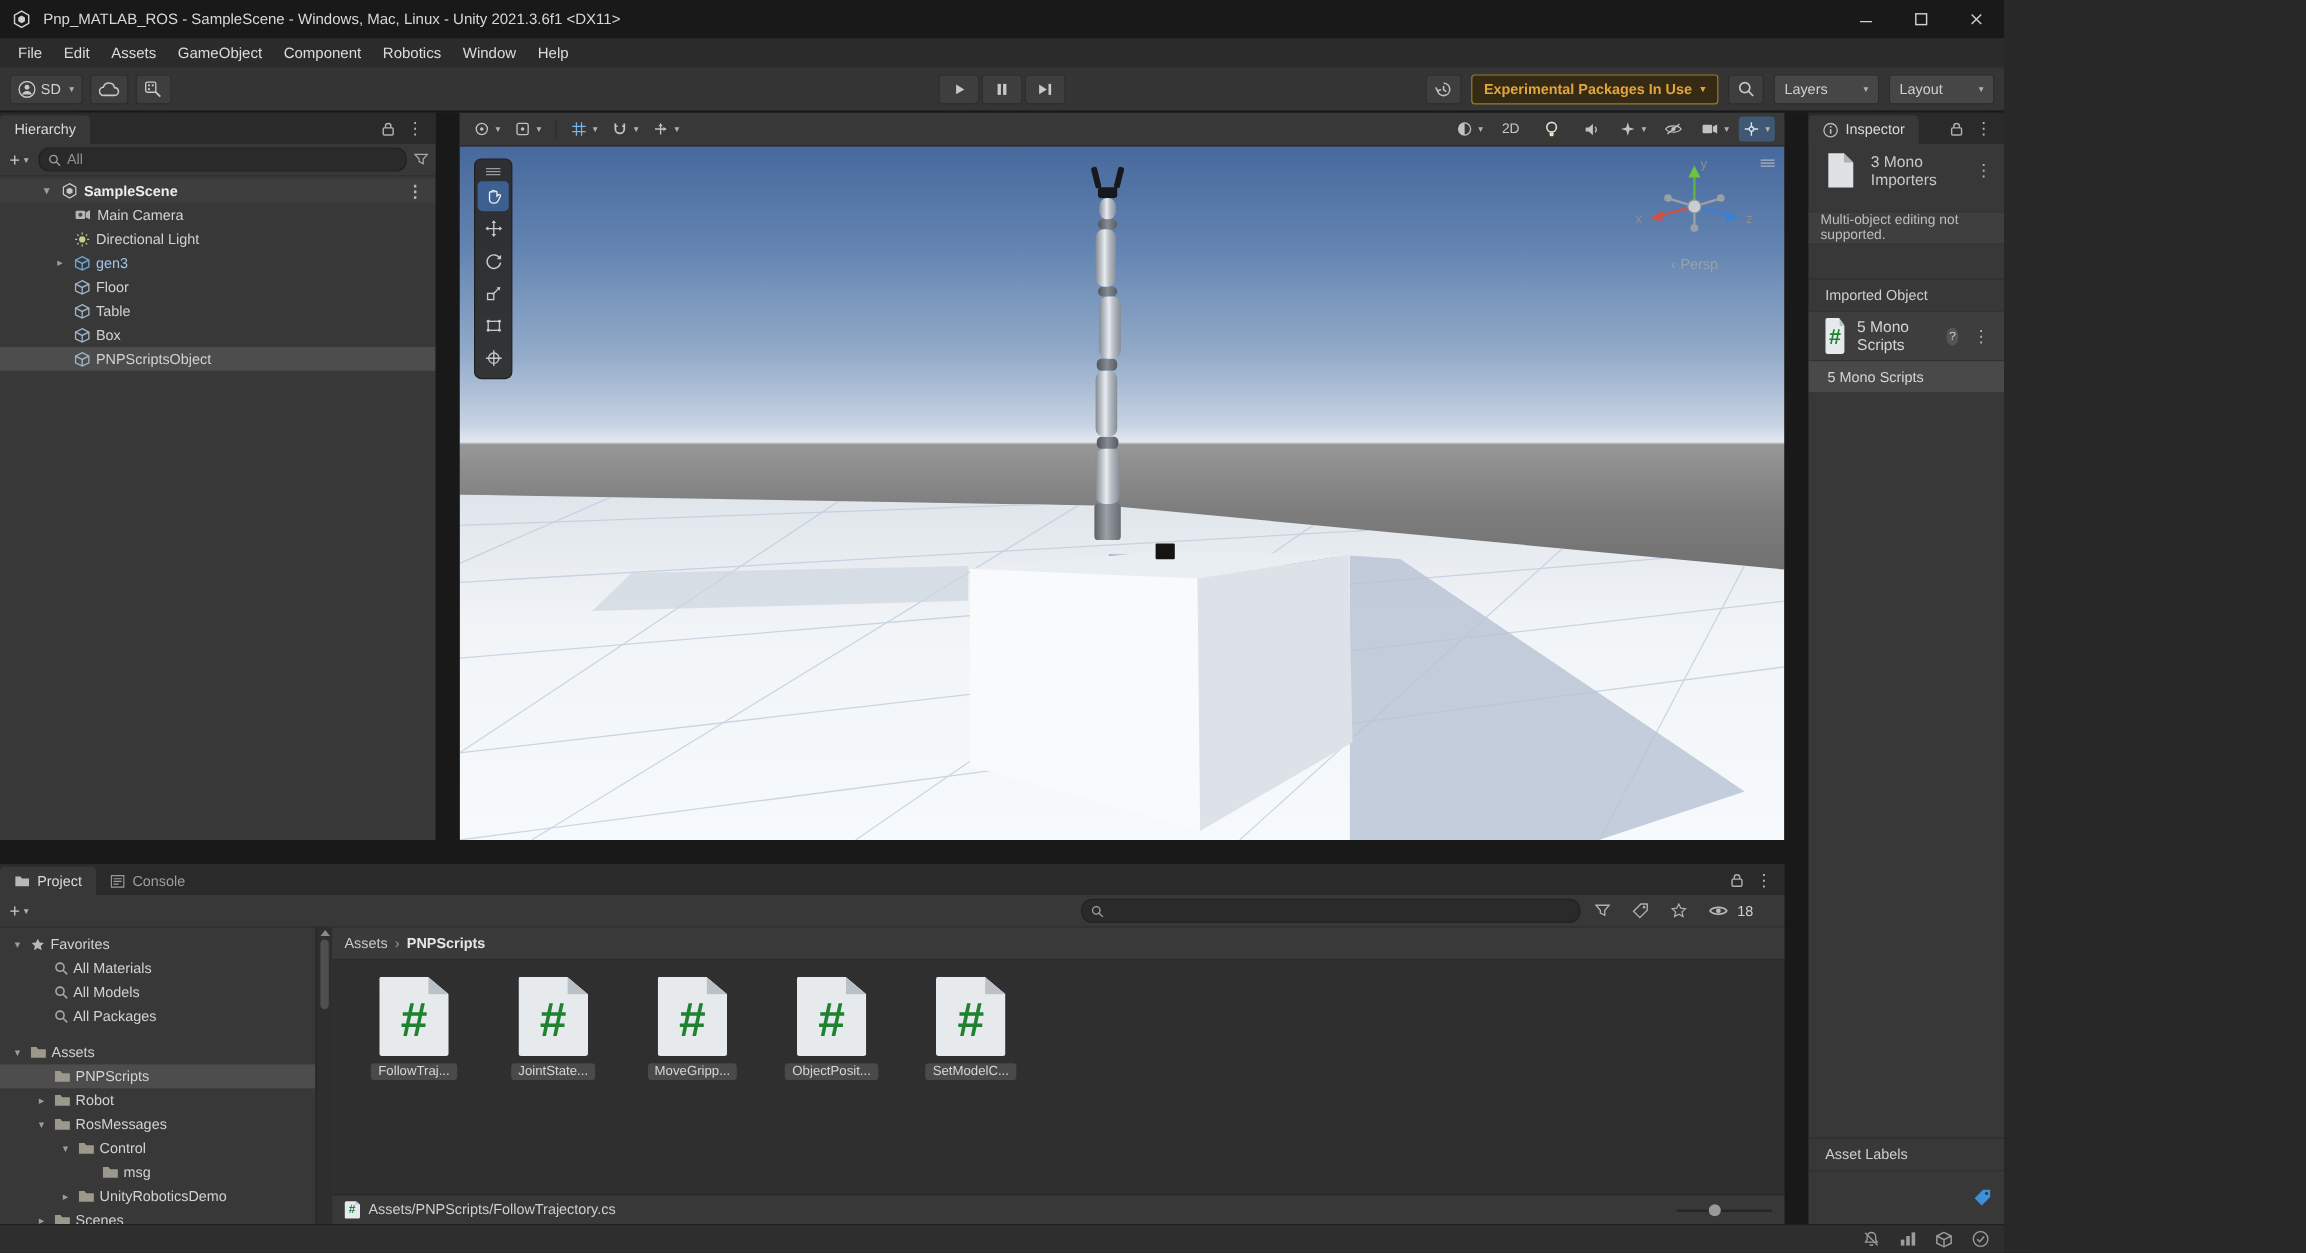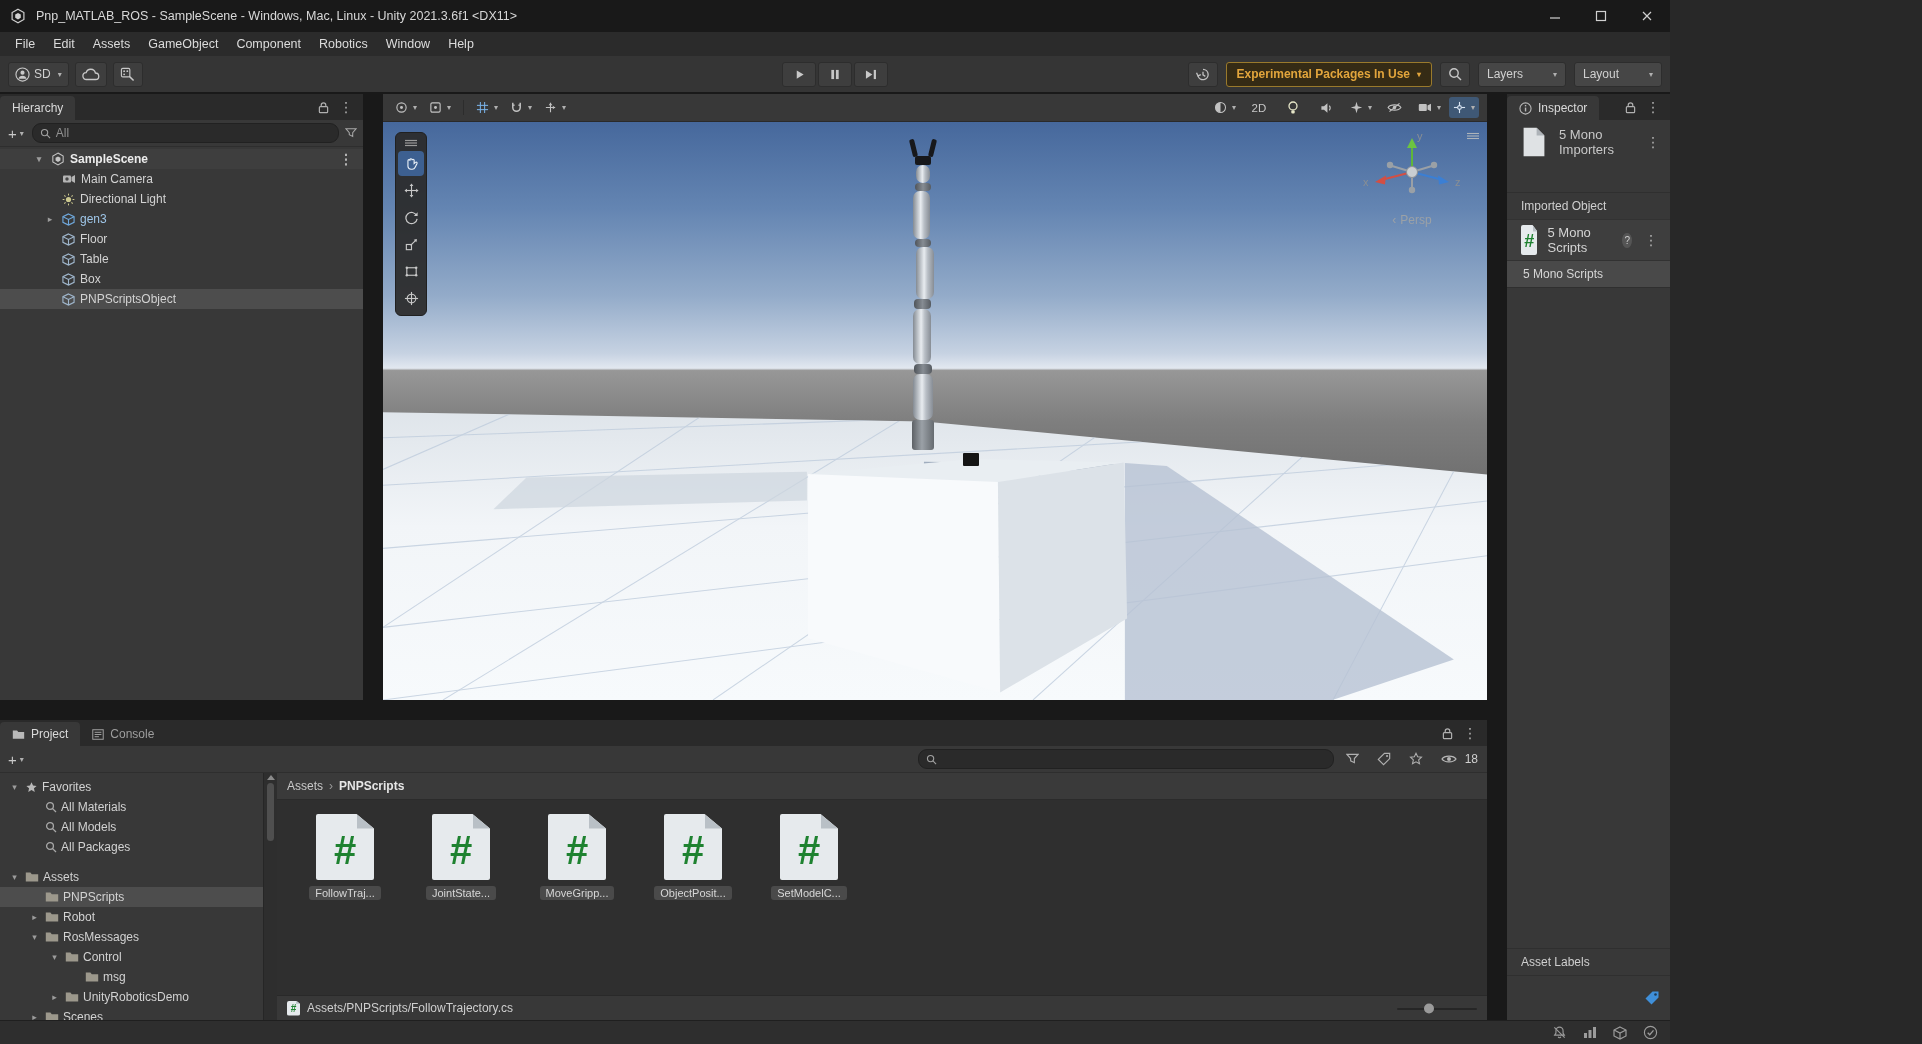--- a/index.html
+++ b/index.html
@@ -704,23 +704,26 @@
           <span class="kebab">⋮</span>
         </div>
       </div>
       <div class="insp-header">
         <span class="ib">
             <svg width="26" height="32" viewBox="0 0 20 24">
               <path d="M2 1 h10 l6 6 v16 H2z" fill="#dfe2e4"></path>
               <path d="M12 1 l6 6 h-6z" fill="#aeb3b8"></path>
             </svg>
           </span>
-        <span class="insp-title">5 Mono Importers</span>
+        <span class="insp-title">3 Mono Importers</span>
         <span class="spacer"></span>
         <span class="kebab">⋮</span>
+      </div>
+      <div class="insp-notice">
+        <span>Multi-object editing not supported.</span>
       </div>
       <div class="insp-section">
         <span>Imported Object</span>
       </div>
       <div class="insp-script">
         <span class="csfile cs-small">
             <span class="hash">#</span>
           </span>
         <span class="t">5 Mono Scripts</span>
         <span class="spacer"></span>
@@ -804,21 +807,21 @@
             <svg width="14" height="14" viewBox="0 0 16 16">
               <path d="M8 1.5 l1.9 4 4.4.5 -3.3 3 1 4.4 L8 11.2 4 13.4 l1-4.4 -3.3-3 4.4-.5z" fill="none" stroke="#b0b0b0" stroke-width="1.2"></path>
             </svg>
           </span>
         <span class="ib" style="padding:0 2px 0 6px">
             <svg width="16" height="12" viewBox="0 0 16 12">
               <path d="M1 6 C3.5 2.2 12.5 2.2 15 6 C12.5 9.8 3.5 9.8 1 6 Z" fill="none" stroke="#b8b8b8" stroke-width="1.3"></path>
               <circle cx="8" cy="6" r="2" fill="#b8b8b8"></circle>
             </svg>
           </span>
-        <span style="color:#d0d0d0;margin-right:3px">18</span>
+        <span style="color:#d0d0d0;margin-right:20px">18</span>
       </div>
 
       <div class="proj-body">
         <div class="proj-tree">
           <div class="prow" style="padding-left:8px">
             <span class="arr">▾</span>
             <span class="ib">
                 <svg width="13" height="13" viewBox="0 0 16 16">
                   <path d="M8 1.5 l1.9 4 4.4.5 -3.3 3 1 4.4 L8 11.2 4 13.4 l1-4.4 -3.3-3 4.4-.5z" fill="#b9b9b9"></path>
                 </svg>

